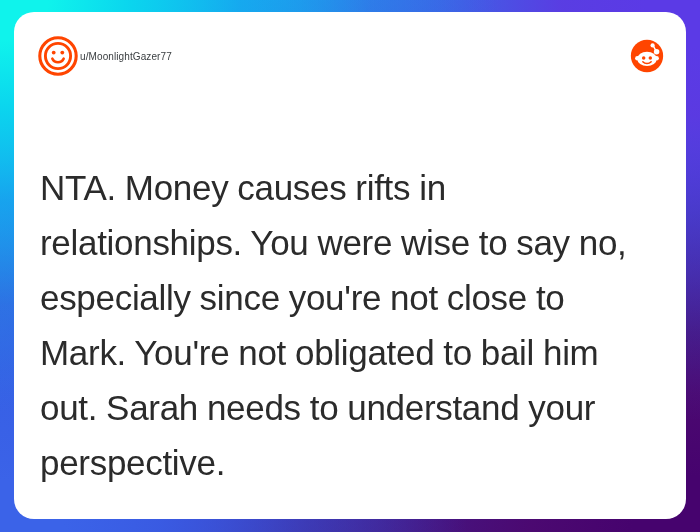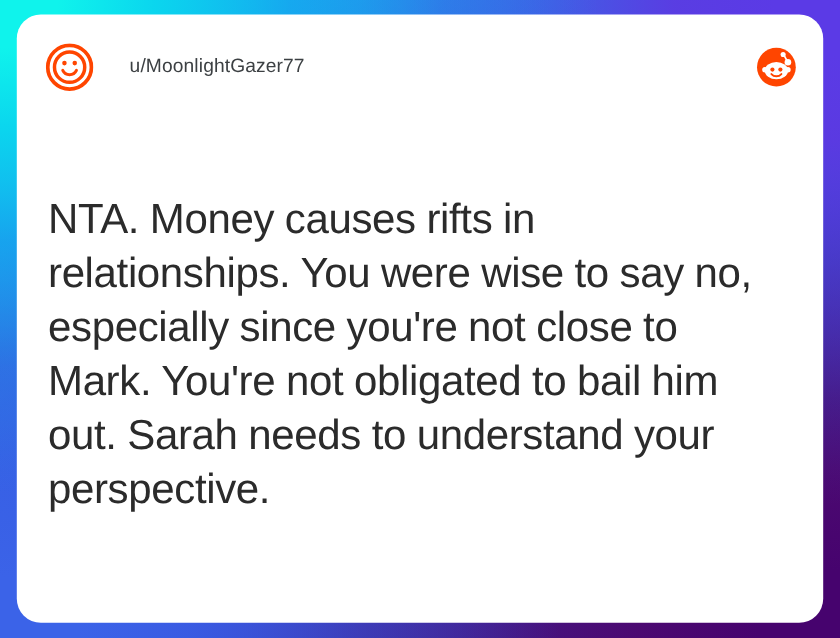--- a/index.html
+++ b/index.html
@@ -52,22 +52,22 @@
   }
 
   #avatar {
     width: 40px;
     height: 40px;
     flex: 0 0 40px;
     display: block;
   }
 
   #username {
-    margin-left: 30px;
-    font-size: 16px;
+    margin-left: 2px;
+    font-size: 10px;
     font-weight: 400;
     color: #3c4043;
     letter-spacing: 0.1px;
     white-space: nowrap;
   }
 
   #spacer { flex: 1 1 auto; }
 
   #reddit-logo {
     width: 34px;
@@ -75,21 +75,21 @@
     flex: 0 0 34px;
     display: block;
   }
 
   #body-text {
     position: absolute;
     left: 26px;
     top: 148px;
     width: 614px;
     font-size: 35px;
-    line-height: 45px;
+    line-height: 55px;
     color: #2b2b2b;
     letter-spacing: -0.3px;
     font-weight: 400;
     word-spacing: -0.5px;
     white-space: pre-wrap;
   }
 </style>
 </head>
 <body>
 

